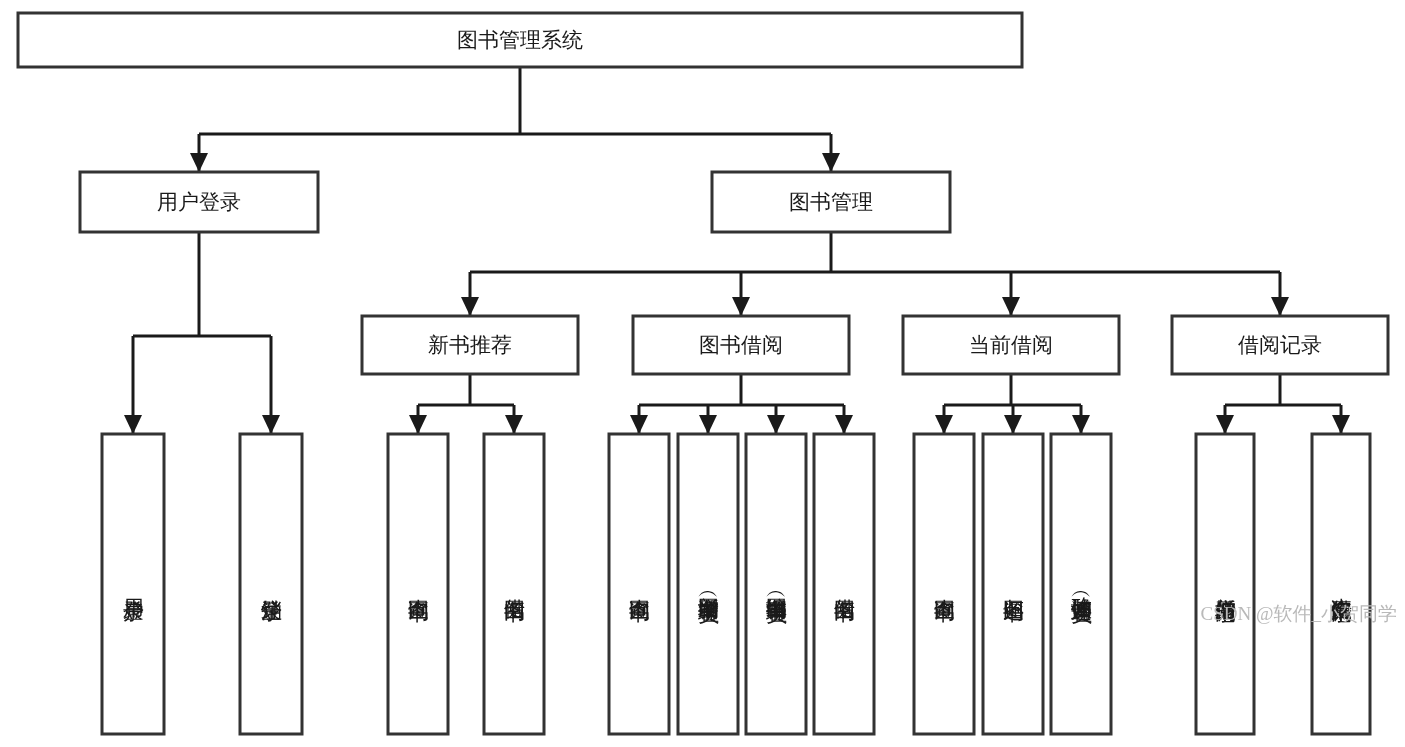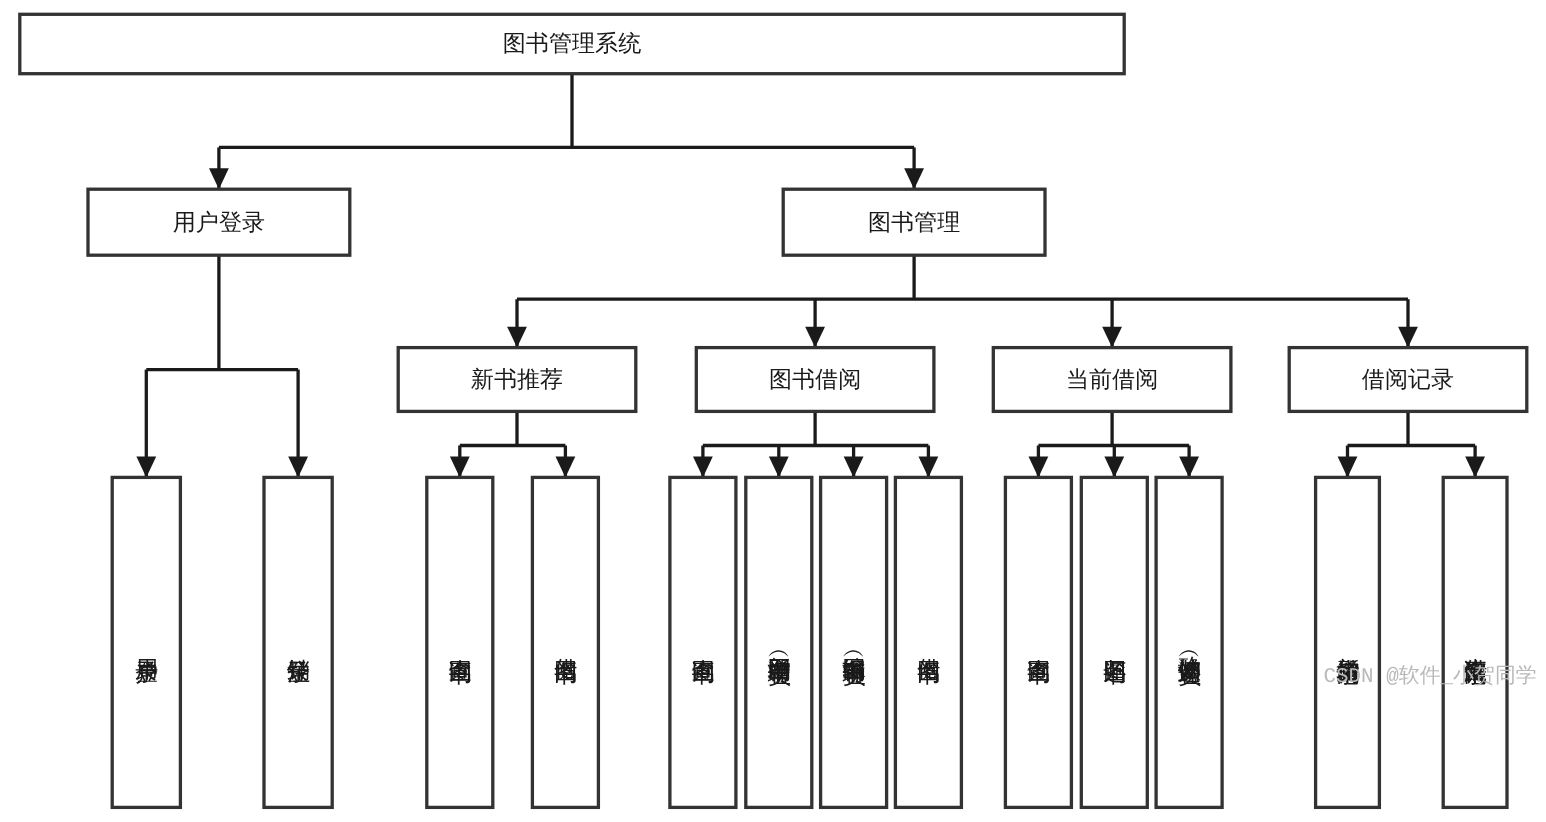--- a/index.html
+++ b/index.html
@@ -62,21 +62,21 @@
     align-items: center;
     justify-content: center;
     text-align: center;
     white-space: nowrap;
     pointer-events: none;
   }
   .watermark {
     position: absolute;
     right: 8px;
     bottom: 4px;
-    font-family: Liberation Mono, monospace;
+    font-family: Liberation Serif, serif;
     font-size: 19px;
     color: #b9b9b9;
     white-space: nowrap;
   }
 </style>
 </head>
 <body>
 
 <div id="diagram-root">
 

